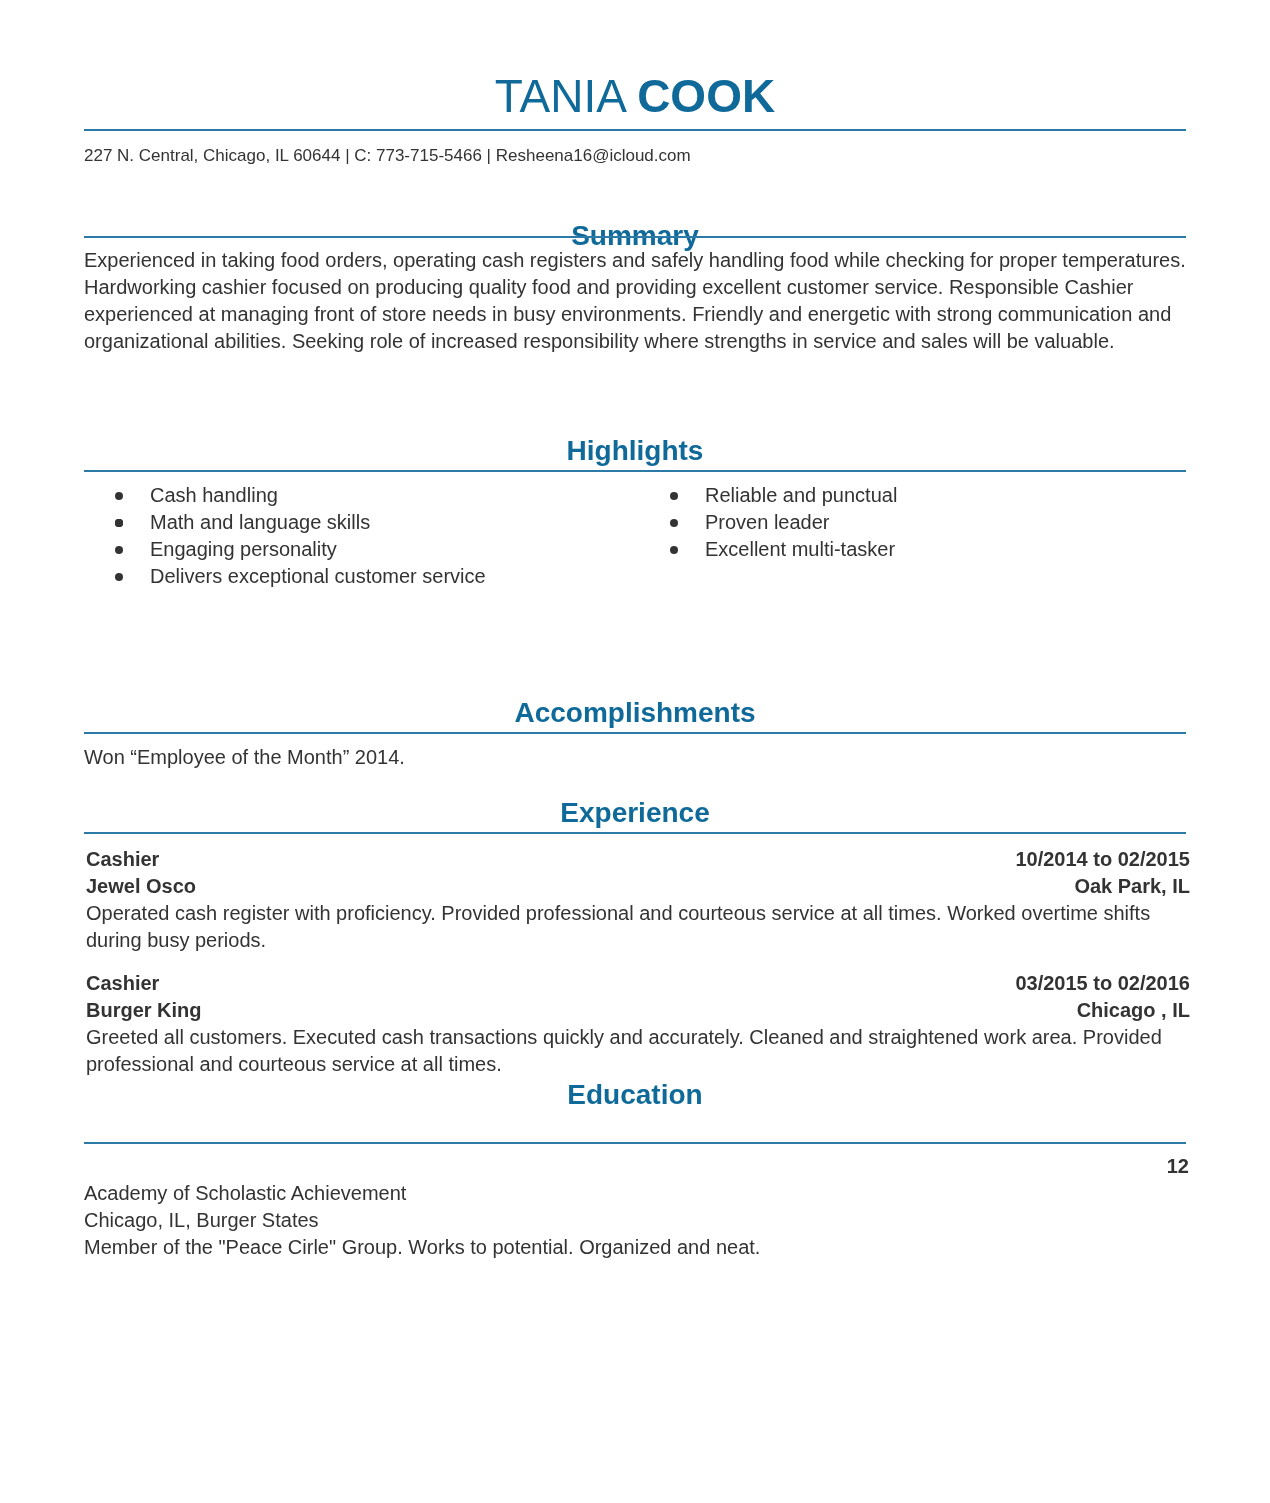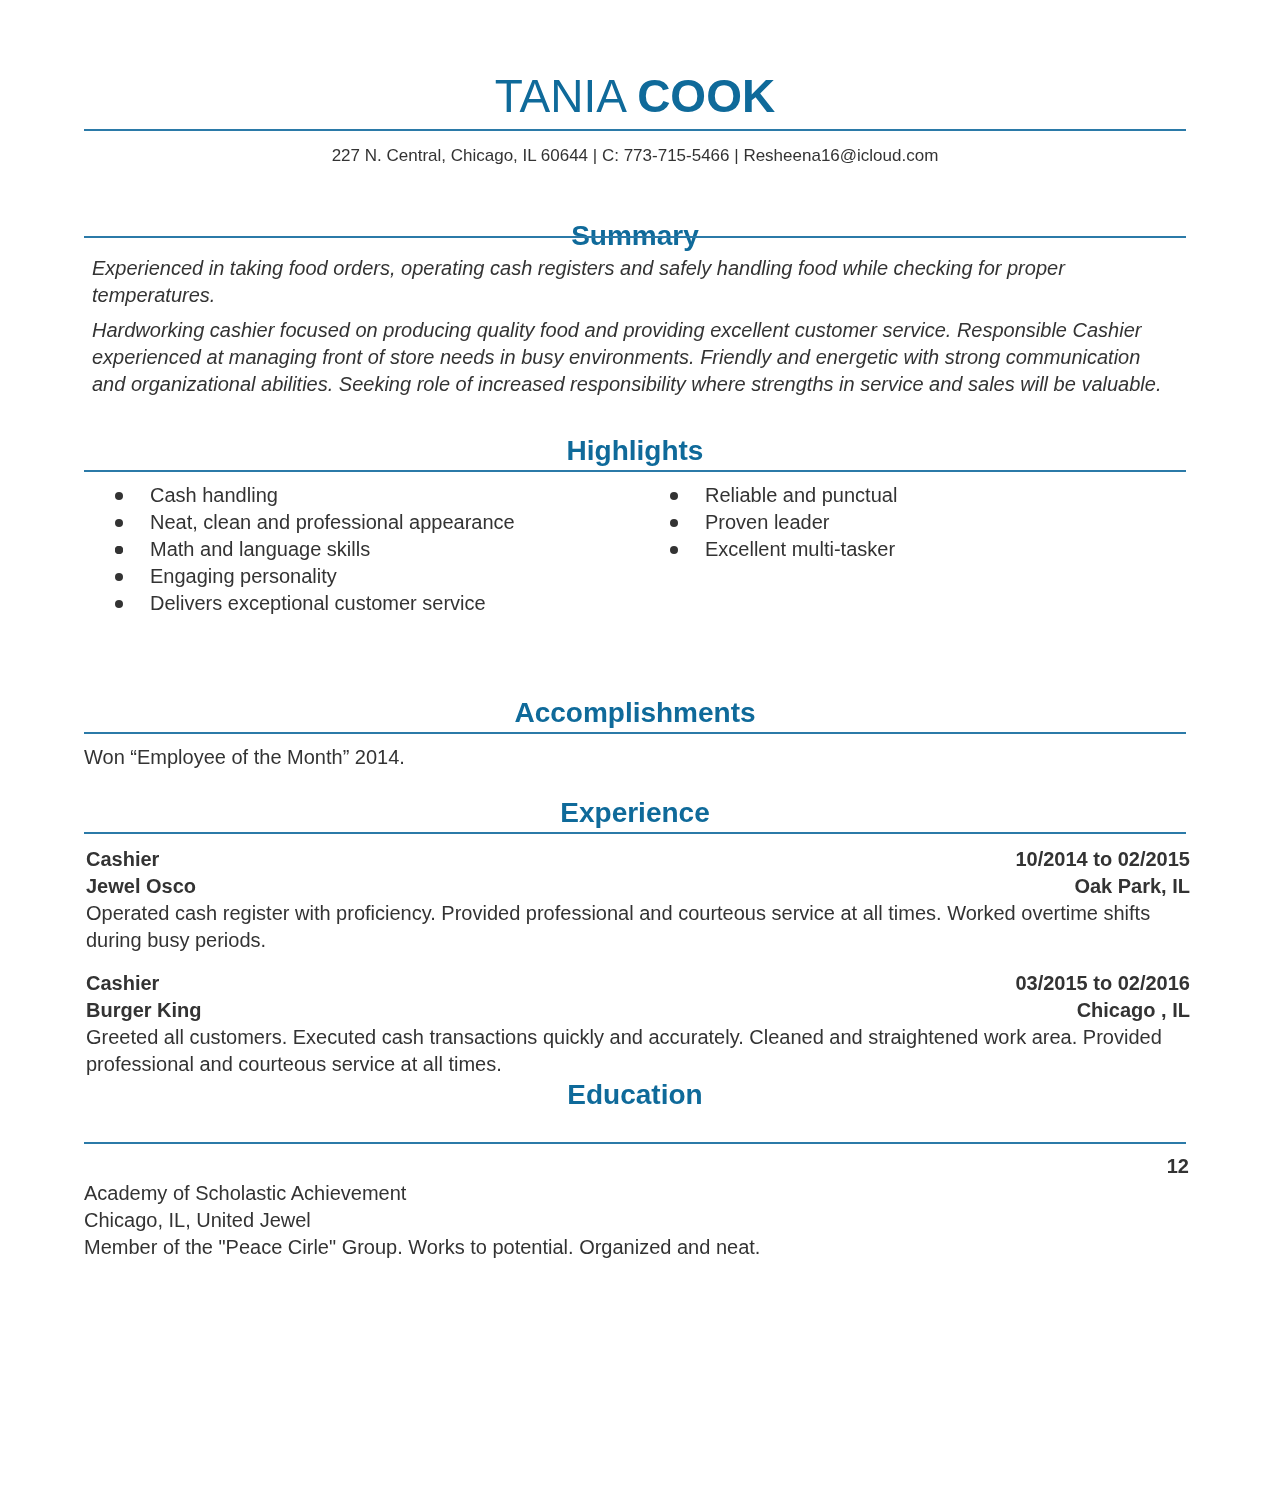--- a/index.html
+++ b/index.html
@@ -35,21 +35,20 @@
       left: 0;
       width: 1102px;
       height: 2px;
       background: #2b7aa8;
     }
     .contact {
       position: absolute;
       top: 146px;
       left: 0;
       width: 1102px;
-      text-align: center;
       font-size: 17px;
       color: #333;
     }
     .section-title {
       position: absolute;
       left: 0;
       width: 1102px;
       text-align: center;
       font-size: 28px;
       font-weight: bold;
@@ -57,21 +56,21 @@
       line-height: 34px;
     }
     .para {
       position: absolute;
       left: 0;
       width: 1102px;
       font-size: 20px;
       line-height: 27px;
       color: #333;
     }
-    .para p { margin: 8px; font-style: italic; }
+    .para p { margin: 0; }
     .hl-col {
       position: absolute;
       list-style: none;
       margin: 0;
       padding: 0;
       font-size: 20px;
       line-height: 27px;
       color: #333;
     }
     .hl-col li {
@@ -130,21 +129,21 @@
   <div class="rule" style="top:236px;"></div>
   <div class="para" style="top:247px;">
     <p>Experienced in taking food orders, operating cash registers and safely handling food while checking for proper temperatures.</p>
     <p>Hardworking cashier focused on producing quality food and providing excellent customer service. Responsible Cashier experienced at managing front of store needs in busy environments. Friendly and energetic with strong communication and organizational abilities. Seeking role of increased responsibility where strengths in service and sales will be valuable.</p>
   </div>
 
   <div class="section-title" style="top:434px;">Highlights</div>
   <div class="rule" style="top:470px;"></div>
   <ul class="hl-col" style="top:482px; left:0;">
     <li><span class="bullet"></span><span>Cash handling</span></li>
-    <li><span class="bullet"></span><span>Neat, clean and professional appearance</span></li>
+    <li><span class="bullet"></span></li>
     <li><span class="bullet"></span></li>
     <li><span class="bullet"></span><span>Math and language skills</span></li>
     <li><span class="bullet"></span><span>Engaging personality</span></li>
     <li><span class="bullet"></span><span>Delivers exceptional customer service</span></li>
   </ul>
   <ul class="hl-col" style="top:482px; left:555px;">
     <li><span class="bullet"></span><span>Reliable and punctual</span></li>
     <li><span class="bullet"></span><span>Proven leader</span></li>
     <li><span class="bullet"></span><span>Excellent multi-tasker</span></li>
   </ul>
@@ -179,18 +178,18 @@
     </div>
     <p class="desc">Greeted all customers. Executed cash transactions quickly and accurately. Cleaned and straightened work area. Provided professional and courteous service at all times.</p>
   </div>
 
   <div class="section-title" style="top:1078px;">Education</div>
   <div class="rule" style="top:1142px;"></div>
   <div class="edu" style="top:1153px;">
     <div class="degree">12</div>
     <div class="row">
       <span>Academy of Scholastic Achievement</span>
-      <span>Chicago, IL, United Jewel</span>
+      <span>Chicago, IL, Burger States</span>
     </div>
     <p class="desc">Member of the "Peace Cirle" Group. Works to potential. Organized and neat.</p>
   </div>
 
 </div>
 
 </body></html>

